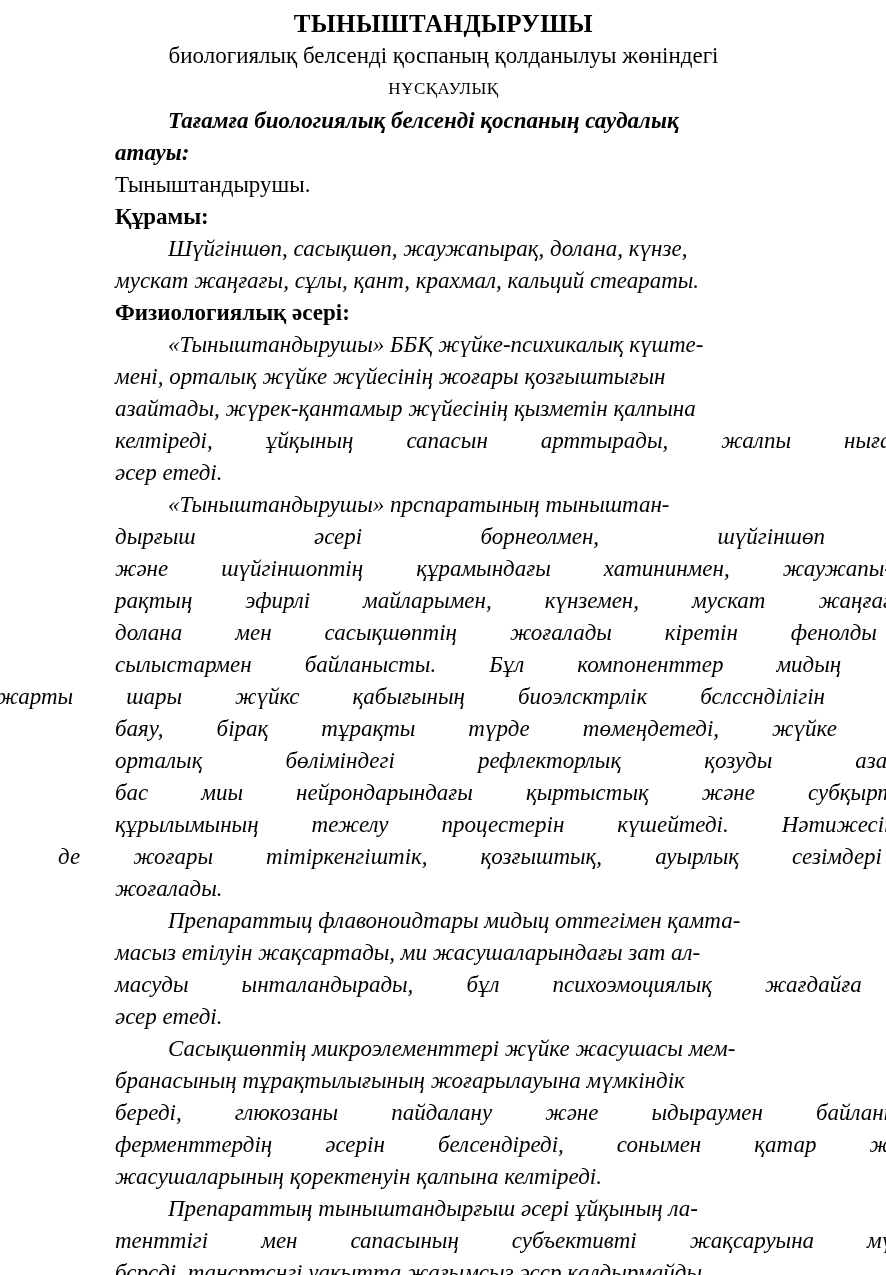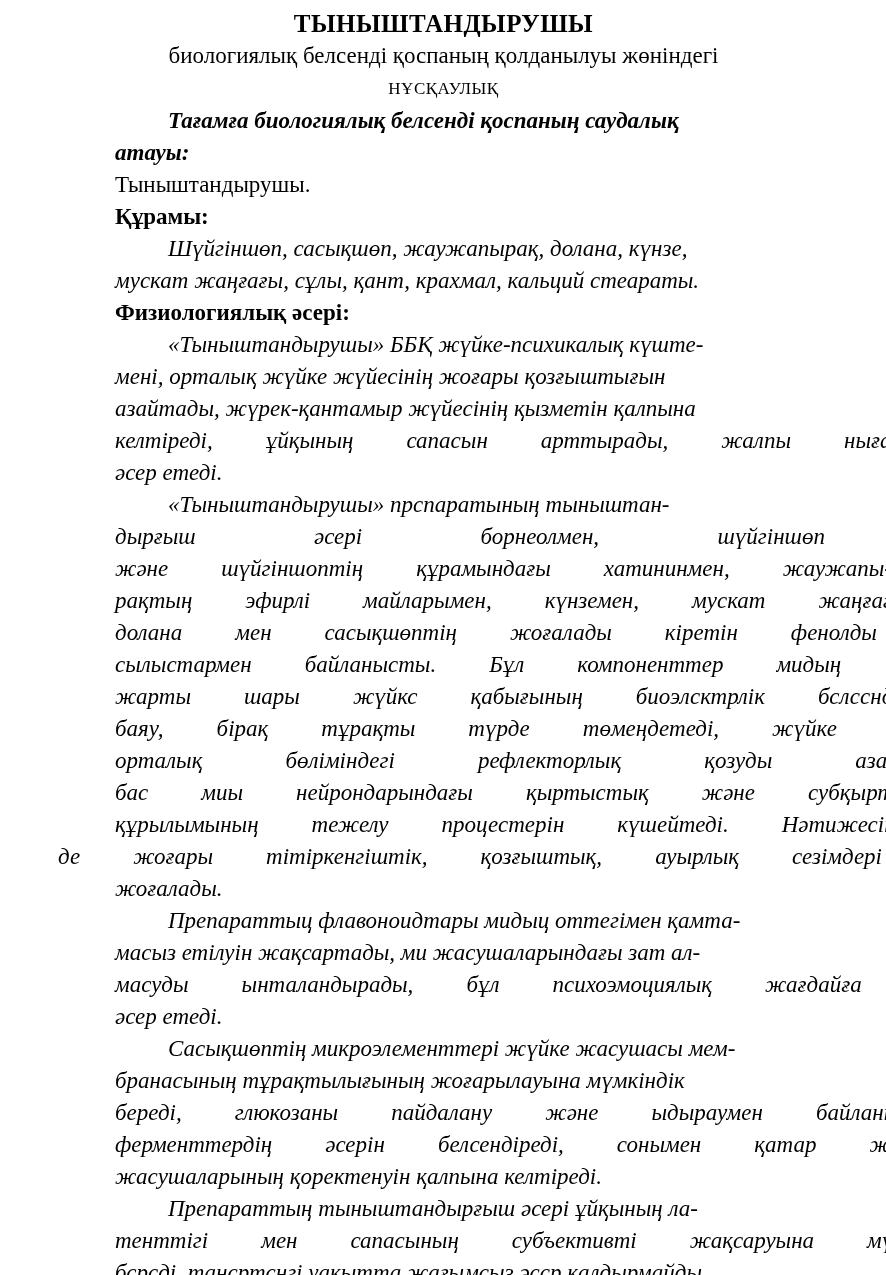--- a/index.html
+++ b/index.html
@@ -154,21 +154,21 @@
         <span style="white-space: pre;">қо-</span>
       </span>
     <span class="ln" style="display: flex; justify-content: space-between;">
         <span style="white-space: pre;">сылыстармен</span>
         <span style="white-space: pre;">байланысты.</span>
         <span style="white-space: pre;">Бұл</span>
         <span style="white-space: pre;">компоненттер</span>
         <span style="white-space: pre;">мидың</span>
         <span style="white-space: pre;">үлкен</span>
       </span>
-    <span class="ln" style="display: flex; justify-content: flex-start;">
+    <span class="ln" style="display: flex; justify-content: flex-end;">
         <span style="white-space: pre;">жарты</span>
         <span style="white-space: pre;">шары</span>
         <span style="white-space: pre;">жүйкс</span>
         <span style="white-space: pre;">қабығының</span>
         <span style="white-space: pre;">биоэлсктрлік</span>
         <span style="white-space: pre;">бслсснділігін</span>
       </span>
     <span class="ln" style="display: flex; justify-content: space-between;">
         <span style="white-space: pre;">баяу,</span>
         <span style="white-space: pre;">бірақ</span>

